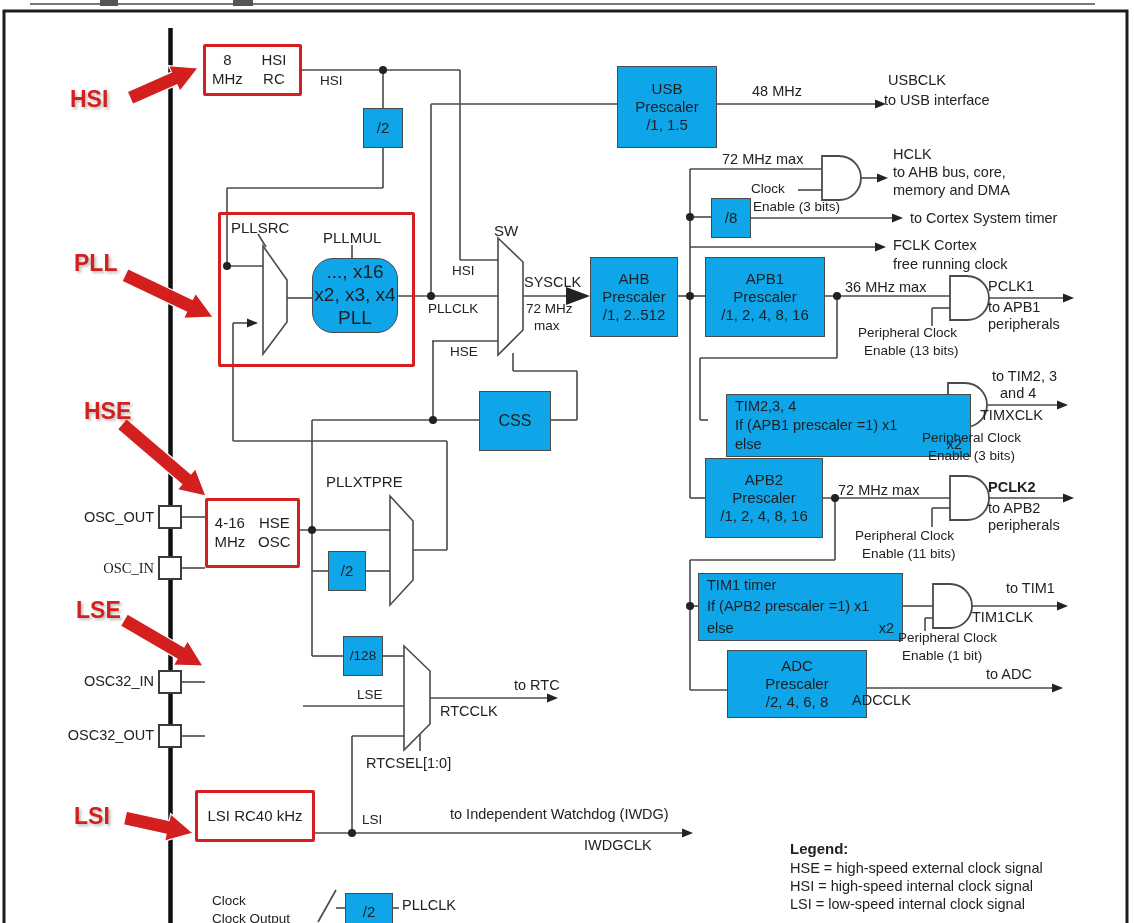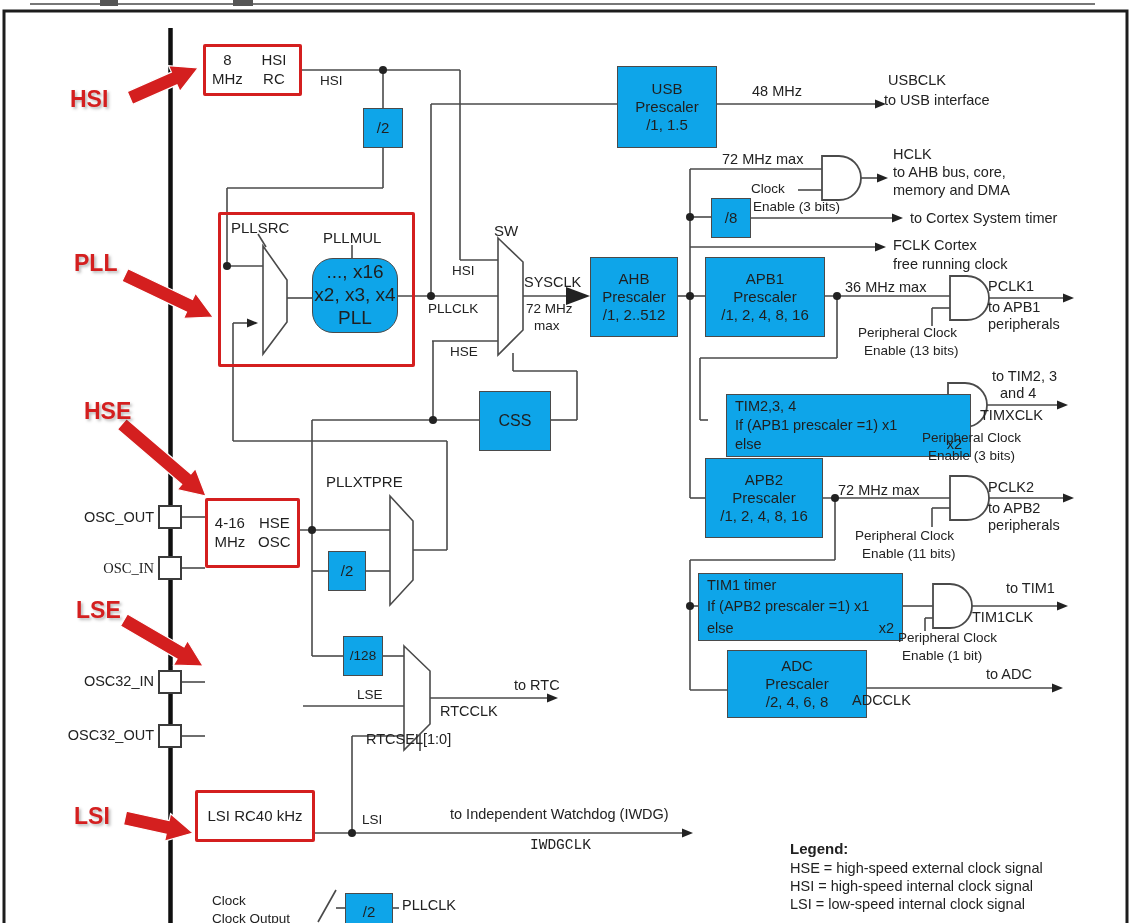--- a/index.html
+++ b/index.html
@@ -299,21 +299,21 @@
 <div class="lbl" style="left:980px;top:407px;">TIMXCLK</div>
 <div class="lbl sm" style="left:922px;top:430px;">Peripheral Clock</div>
 <div class="lbl sm" style="left:928px;top:448px;">Enable (3 bits)</div>
 
 <div class="box" style="left:705px;top:458px;width:118px;height:80px;">
   <div>APB2</div>
   <div>Prescaler</div>
   <div>/1, 2, 4, 8, 16</div>
 </div>
 <div class="lbl" style="left:838px;top:482px;">72 MHz max</div>
-<div class="lbl" style="left:988px;top:479px;">PCLK2</div>
+<div class="lbl" style="left:988px;top:479px;font-weight:bold;">PCLK2</div>
 <div class="lbl" style="left:988px;top:500px;">to APB2</div>
 <div class="lbl" style="left:988px;top:517px;">peripherals</div>
 <div class="lbl sm" style="left:855px;top:528px;">Peripheral Clock</div>
 <div class="lbl sm" style="left:862px;top:546px;">Enable (11 bits)</div>
 
 <div class="box cond" style="left:698px;top:573px;width:205px;height:68px;">
   <div>TIM1 timer</div>
   <div>If (APB2 prescaler =1) x1</div>
   <div class="row">
     <span>else</span>
@@ -329,25 +329,25 @@
   <div>ADC</div>
   <div>Prescaler</div>
   <div>/2, 4, 6, 8</div>
 </div>
 <div class="lbl" style="left:852px;top:692px;">ADCCLK</div>
 <div class="lbl" style="left:986px;top:666px;">to ADC</div>
 
 <div class="lbl sm" style="left:357px;top:687px;">LSE</div>
 <div class="lbl" style="left:514px;top:677px;">to RTC</div>
 <div class="lbl" style="left:440px;top:703px;">RTCCLK</div>
-<div class="lbl" style="left:366px;top:731px;">RTCSEL[1:0]</div>
+<div class="lbl" style="left:366px;top:755px;">RTCSEL[1:0]</div>
 
 <div class="lbl sm" style="left:362px;top:812px;">LSI</div>
 <div class="lbl" style="left:450px;top:806px;">to Independent Watchdog (IWDG)</div>
-<div class="lbl" style="left:530px;top:837px;font-family:Liberation Mono, monospace;">IWDGCLK</div>
+<div class="lbl" style="left:584px;top:837px;">IWDGCLK</div>
 
 <div class="lbl sm" style="left:212px;top:893px;">Clock</div>
 <div class="lbl sm" style="left:212px;top:911px;">Clock Output</div>
 <div class="lbl" style="left:402px;top:897px;">PLLCLK</div>
 
 <div class="lbl" style="left:790px;top:840px;font-weight:bold;font-size:15px;">Legend:</div>
 <div class="lbl" style="left:790px;top:860px;">HSE = high-speed external clock signal</div>
 <div class="lbl" style="left:790px;top:878px;">HSI = high-speed internal clock signal</div>
 <div class="lbl" style="left:790px;top:896px;">LSI = low-speed internal clock signal</div>
 

